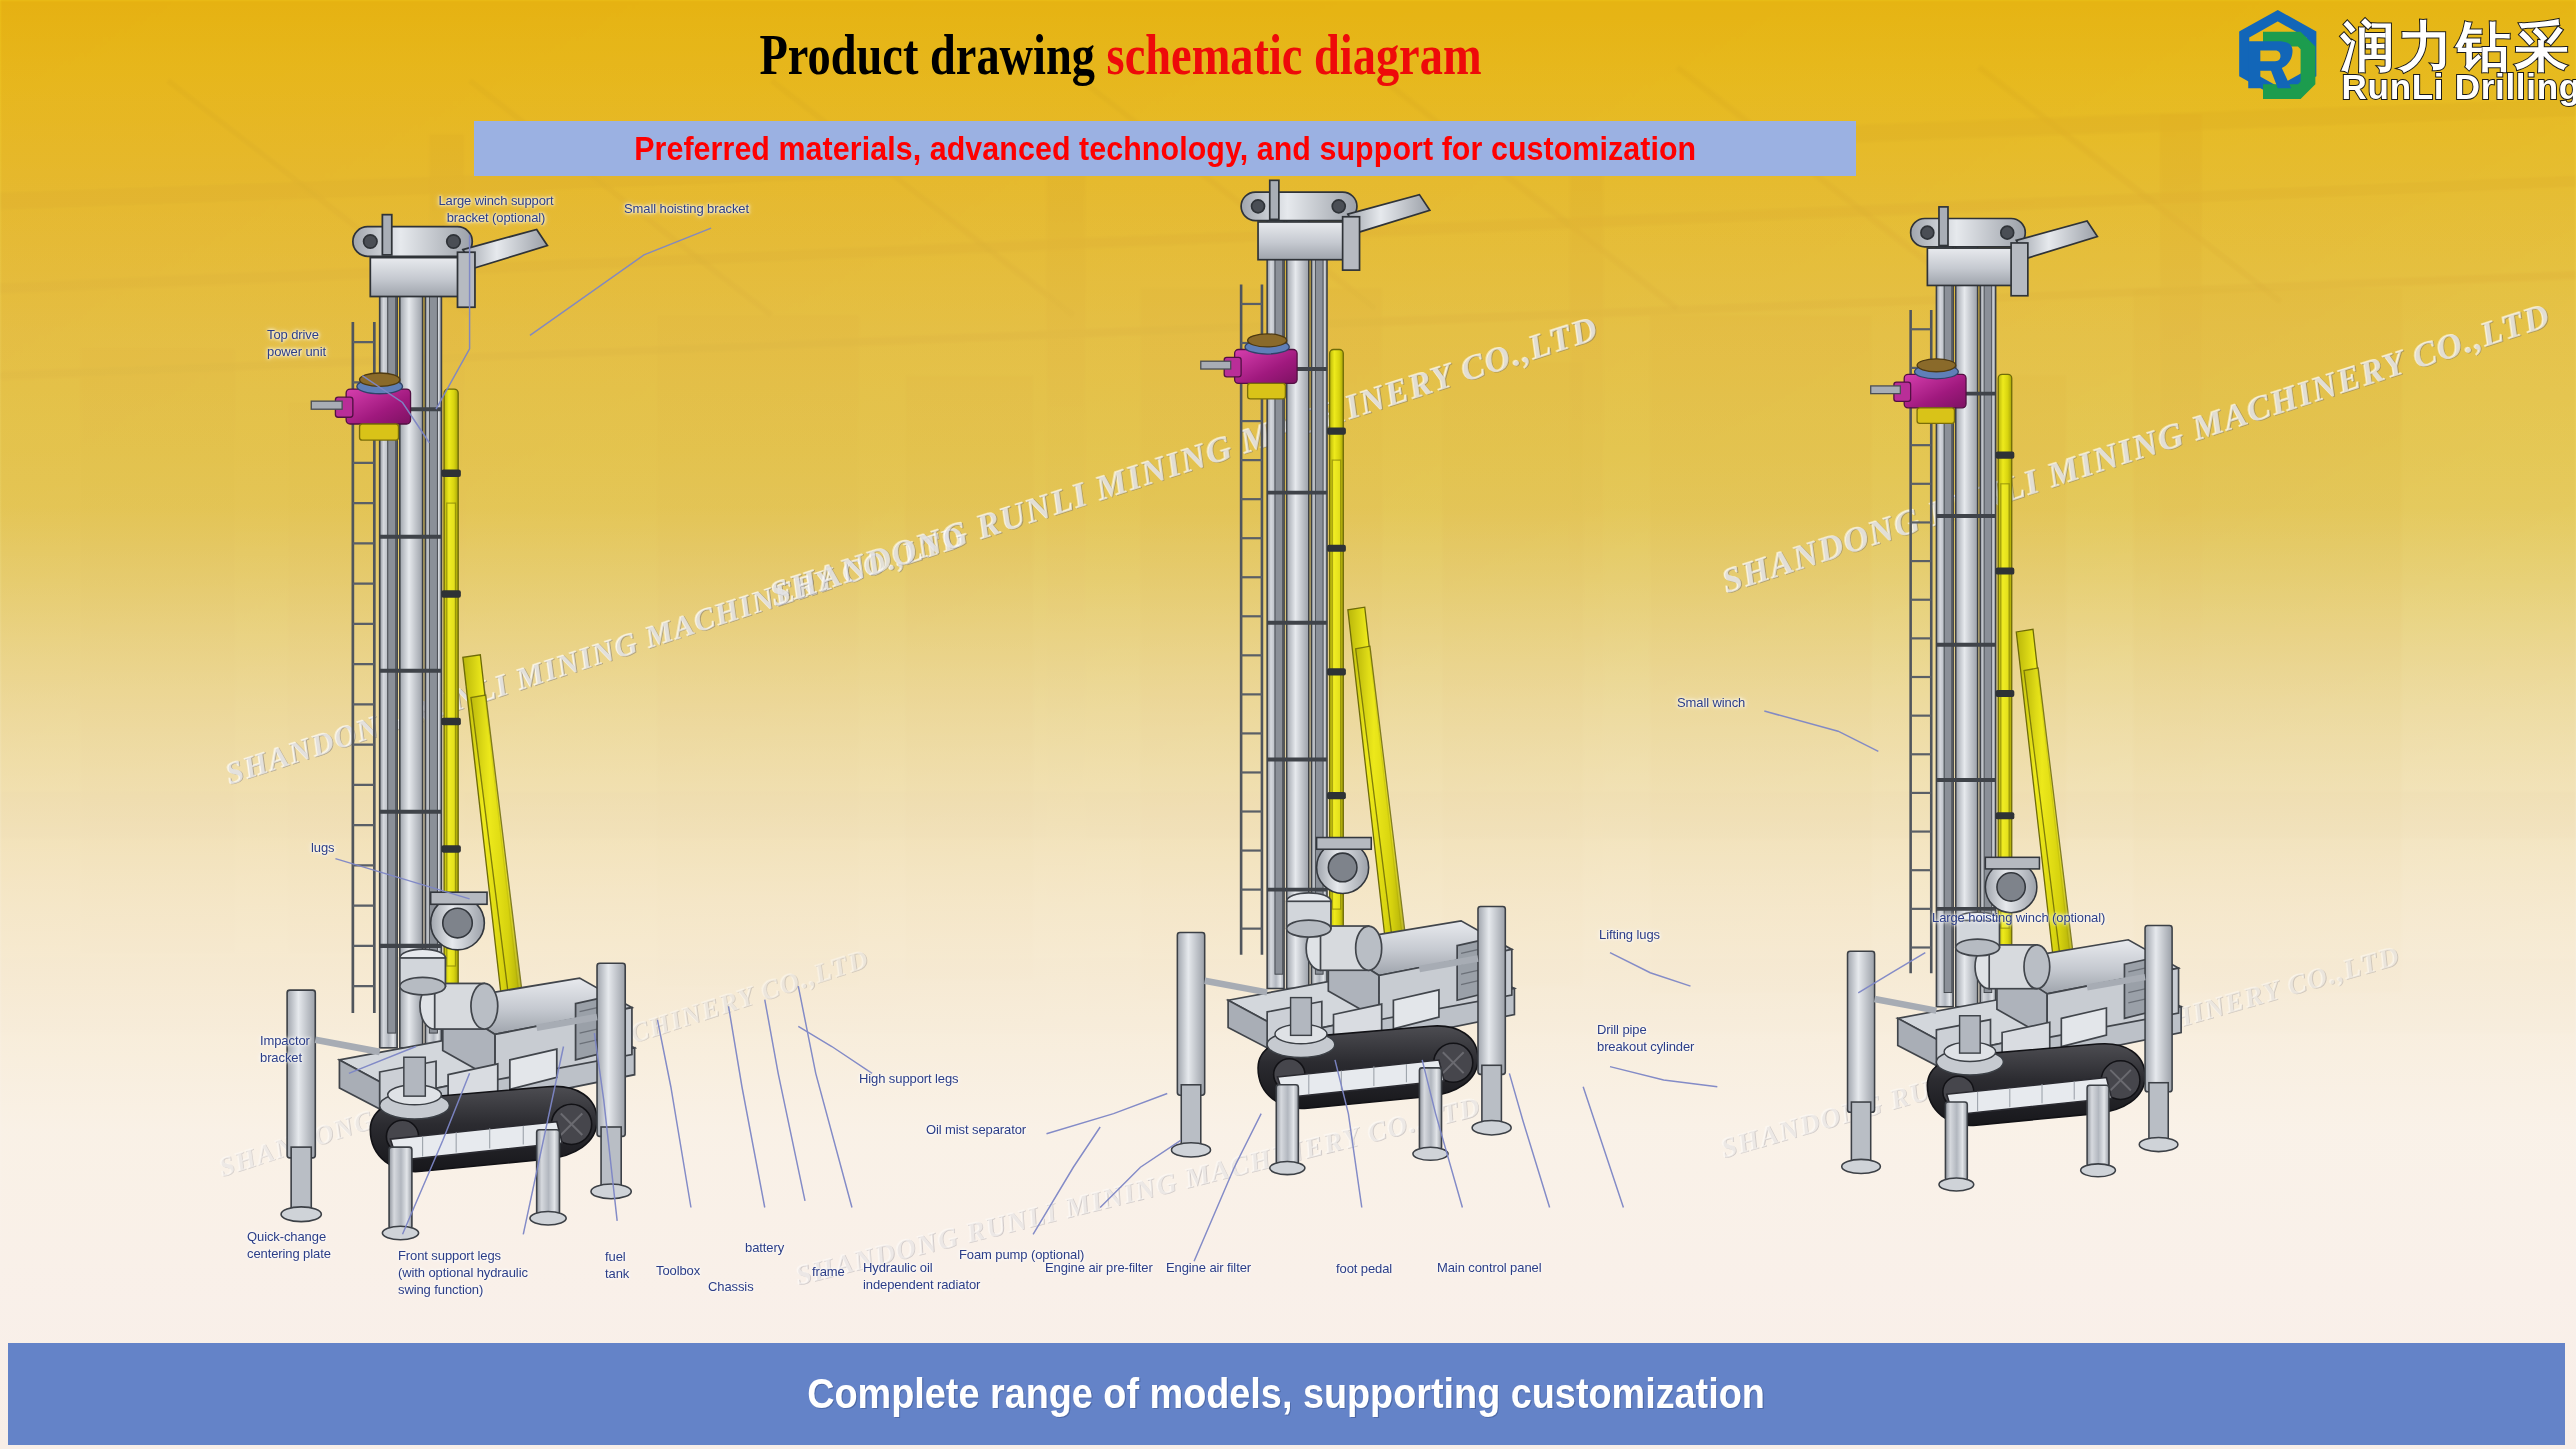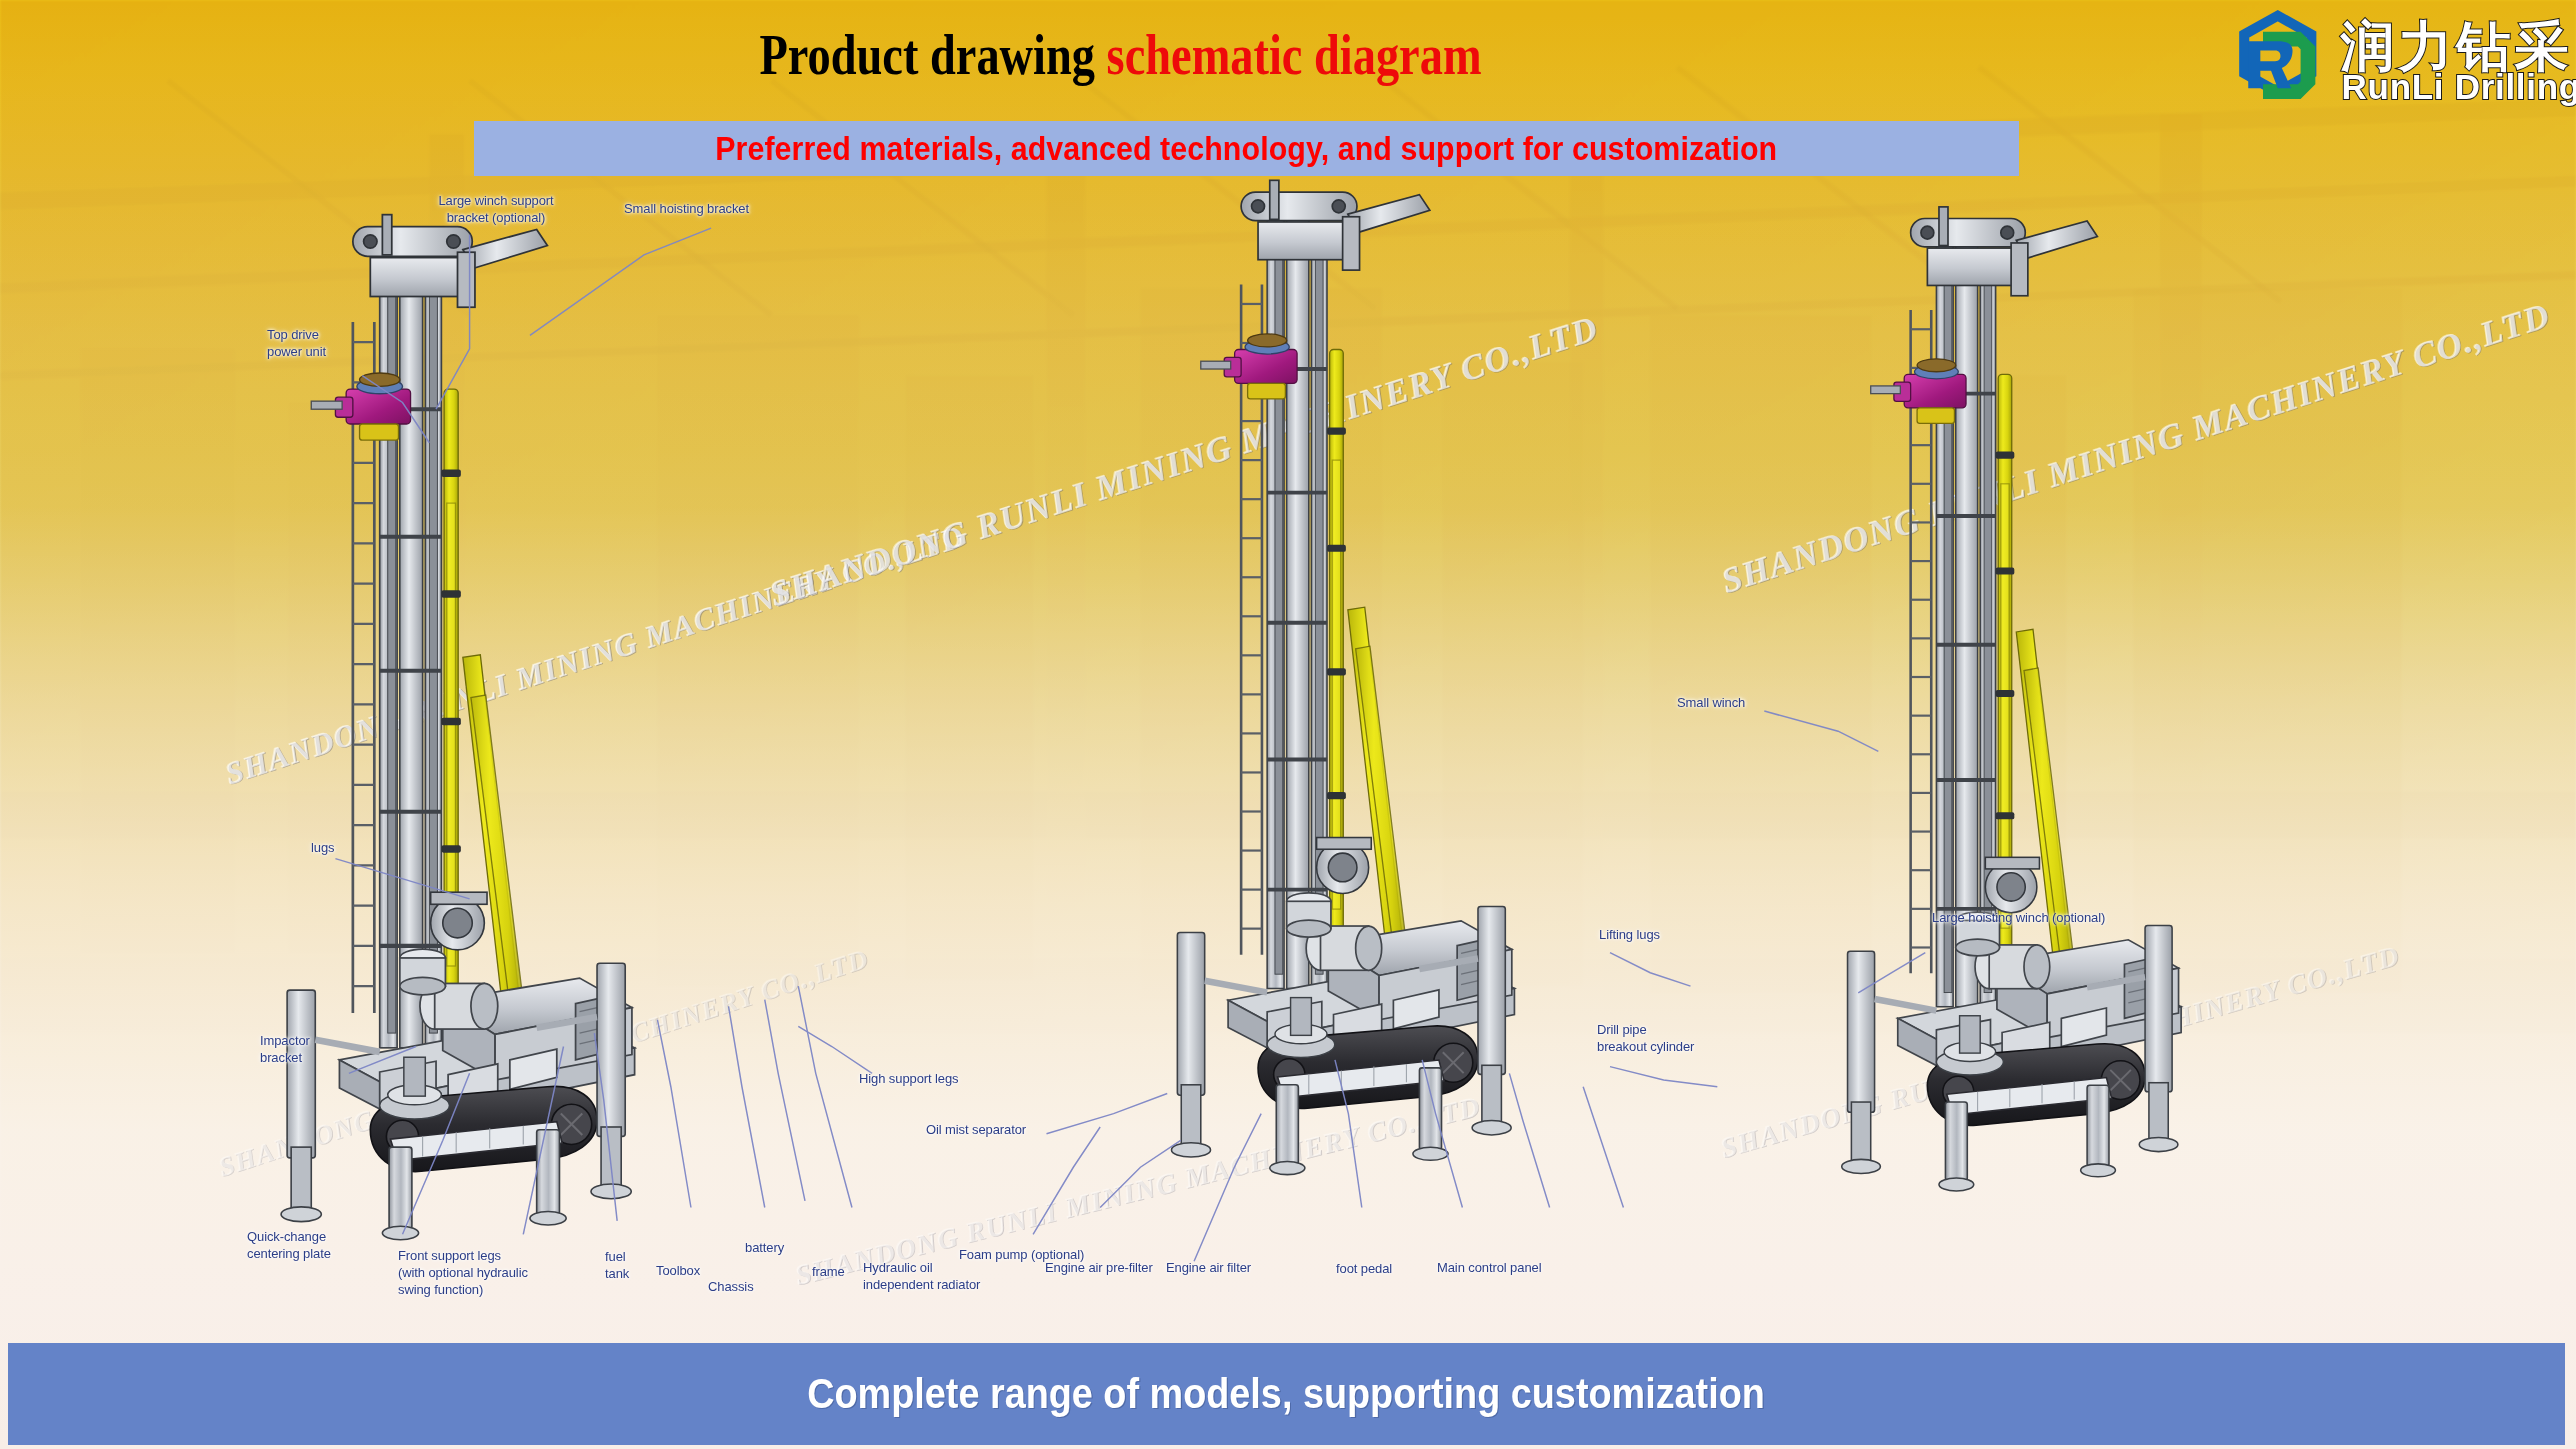--- a/index.html
+++ b/index.html
@@ -59,21 +59,21 @@
     white-space: nowrap;
     transform: scaleX(.80);
     transform-origin: 50% 50%;
   }
   .t-black { color: #000; }
   .t-red { color: #ee0a0a; }
 
   .subtitle-banner {
     position: absolute;
     left: 474px; top: 121px;
-    width: 1545px; height: 55px;
+    width: 1382px; height: 55px;
     background: #9bb1e2;
     display: flex; align-items: center; justify-content: center;
   }
   .subtitle-text {
     color: #fe0000;
     font-weight: bold;
     font-size: 33px;
     letter-spacing: 0.1px;
     white-space: nowrap;
     transform: scaleX(.92);

